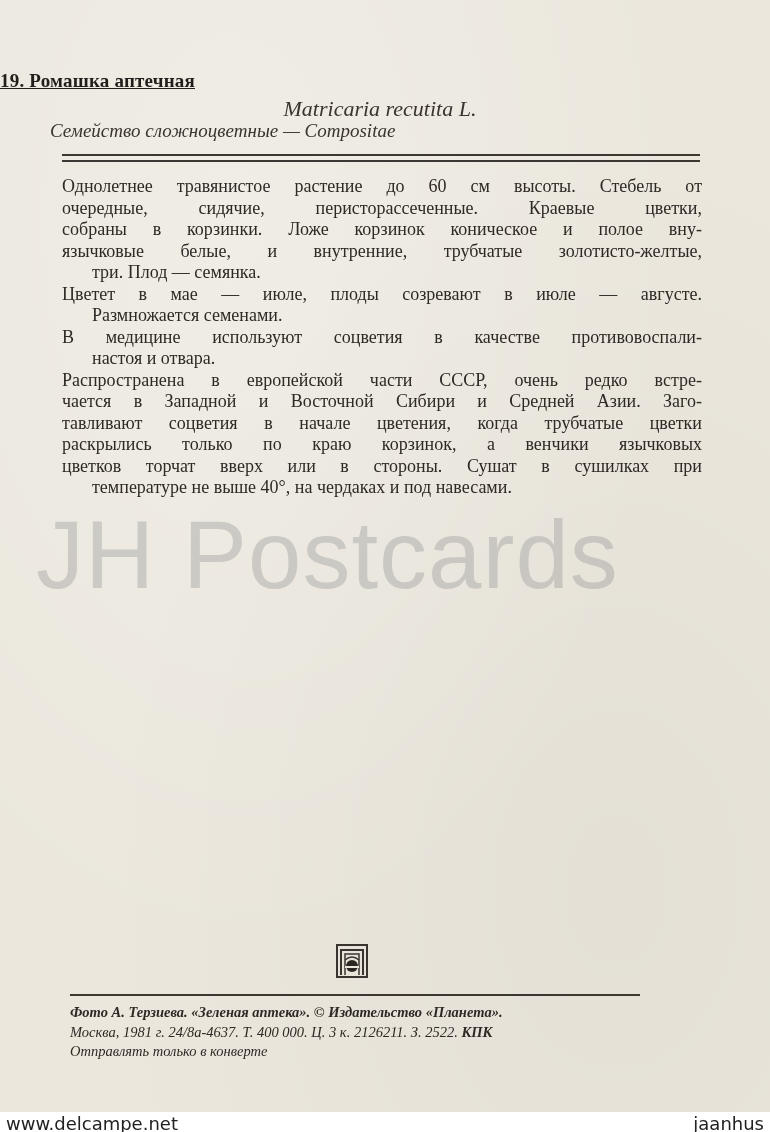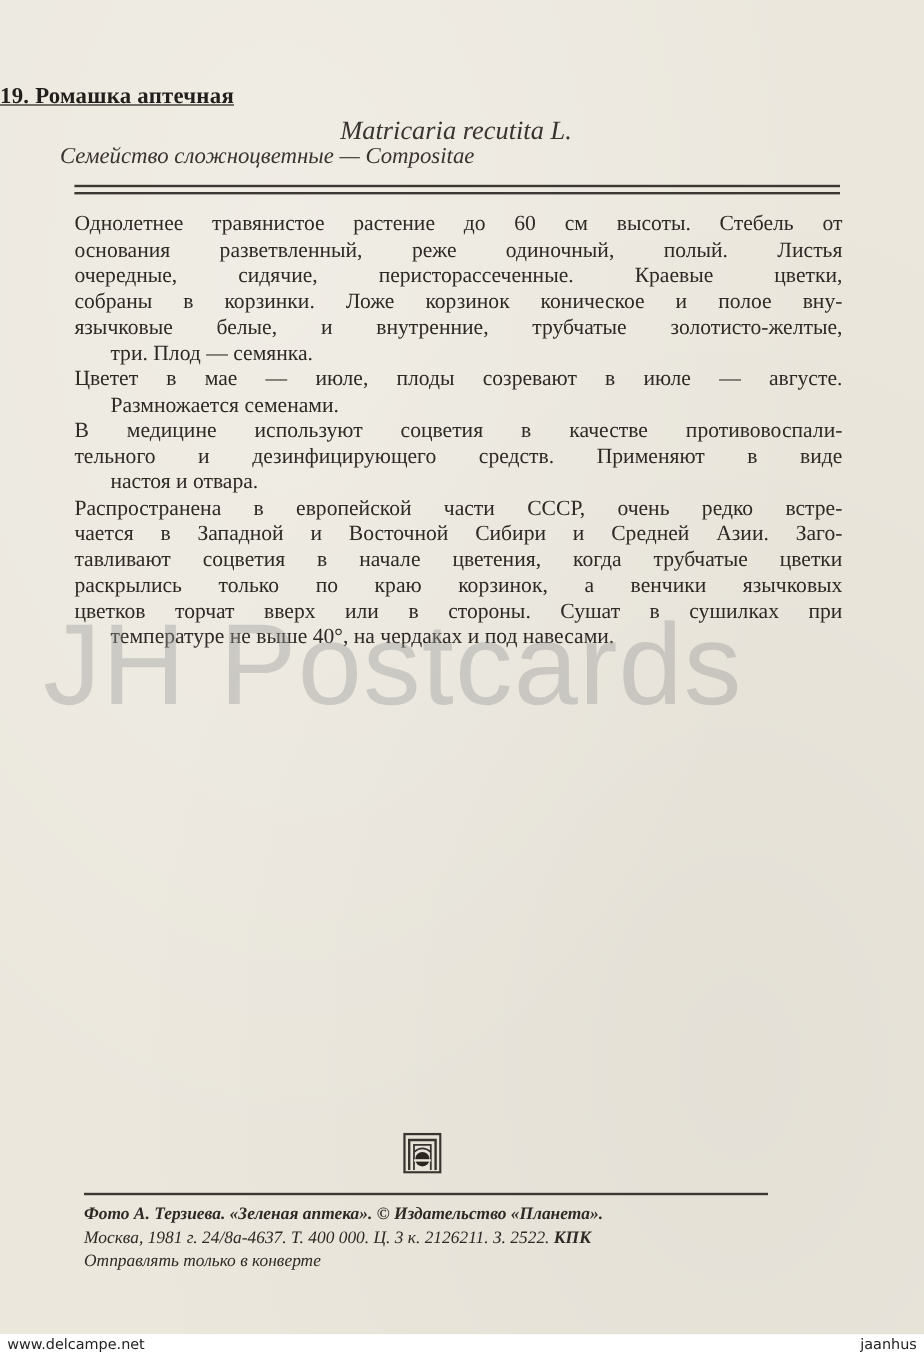--- a/index.html
+++ b/index.html
@@ -143,21 +143,21 @@
     font-weight: bold;
   }
   .strip {
     position: absolute;
     left: 0;
     top: 1112px;
     width: 770px;
     height: 20px;
     background: #ffffff;
     font-family: "DejaVu Sans", "Liberation Sans", sans-serif;
-    font-size: 12px;
+    font-size: 18px;
     color: #222;
   }
   .strip .left {
     position: absolute;
     left: 6px;
     top: 1px;
   }
   .strip .right {
     position: absolute;
     right: 6px;
@@ -173,29 +173,27 @@
   <div class="header">
     <div class="title">19. Ромашка аптечная</div>
     <div class="latin">Matricaria recutita L.</div>
     <div class="family">Семейство сложноцветные — Compositae</div>
   </div>
 
   <div class="rule-double"></div>
 
   <div class="body-text">
     <span class="line">Однолетнее травянистое растение до 60  см высоты. Стебель от</span>
-    <span class="line">основания разветвленный, реже одиночный, полый. Листья</span>
     <span class="line">очередные, сидячие, перисторассеченные. Краевые цветки,</span>
     <span class="line">собраны в корзинки. Ложе корзинок коническое и полое вну-</span>
     <span class="line">язычковые белые, и внутренние, трубчатые золотисто-желтые,</span>
     <span class="line last">три. Плод  — семянка.</span>
     <span class="line">Цветет в мае — июле, плоды созревают в июле — августе.</span>
     <span class="line last">Размножается семенами.</span>
     <span class="line">В медицине используют соцветия в качестве противовоспали-</span>
-    <span class="line">тельного и дезинфицирующего средств. Применяют в виде</span>
     <span class="line last">настоя и отвара.</span>
     <span class="line">Распространена в европейской части СССР, очень редко встре-</span>
     <span class="line">чается в Западной и Восточной Сибири и Средней Азии. Заго-</span>
     <span class="line">тавливают соцветия в начале цветения, когда трубчатые цветки</span>
     <span class="line">раскрылись только по краю корзинок, а венчики язычковых</span>
     <span class="line">цветков торчат вверх или в стороны. Сушат в сушилках при</span>
     <span class="line last">температуре не выше 40°, на чердаках и под навесами.</span>
   </div>
 
   <div class="watermark">JH Postcards</div>

